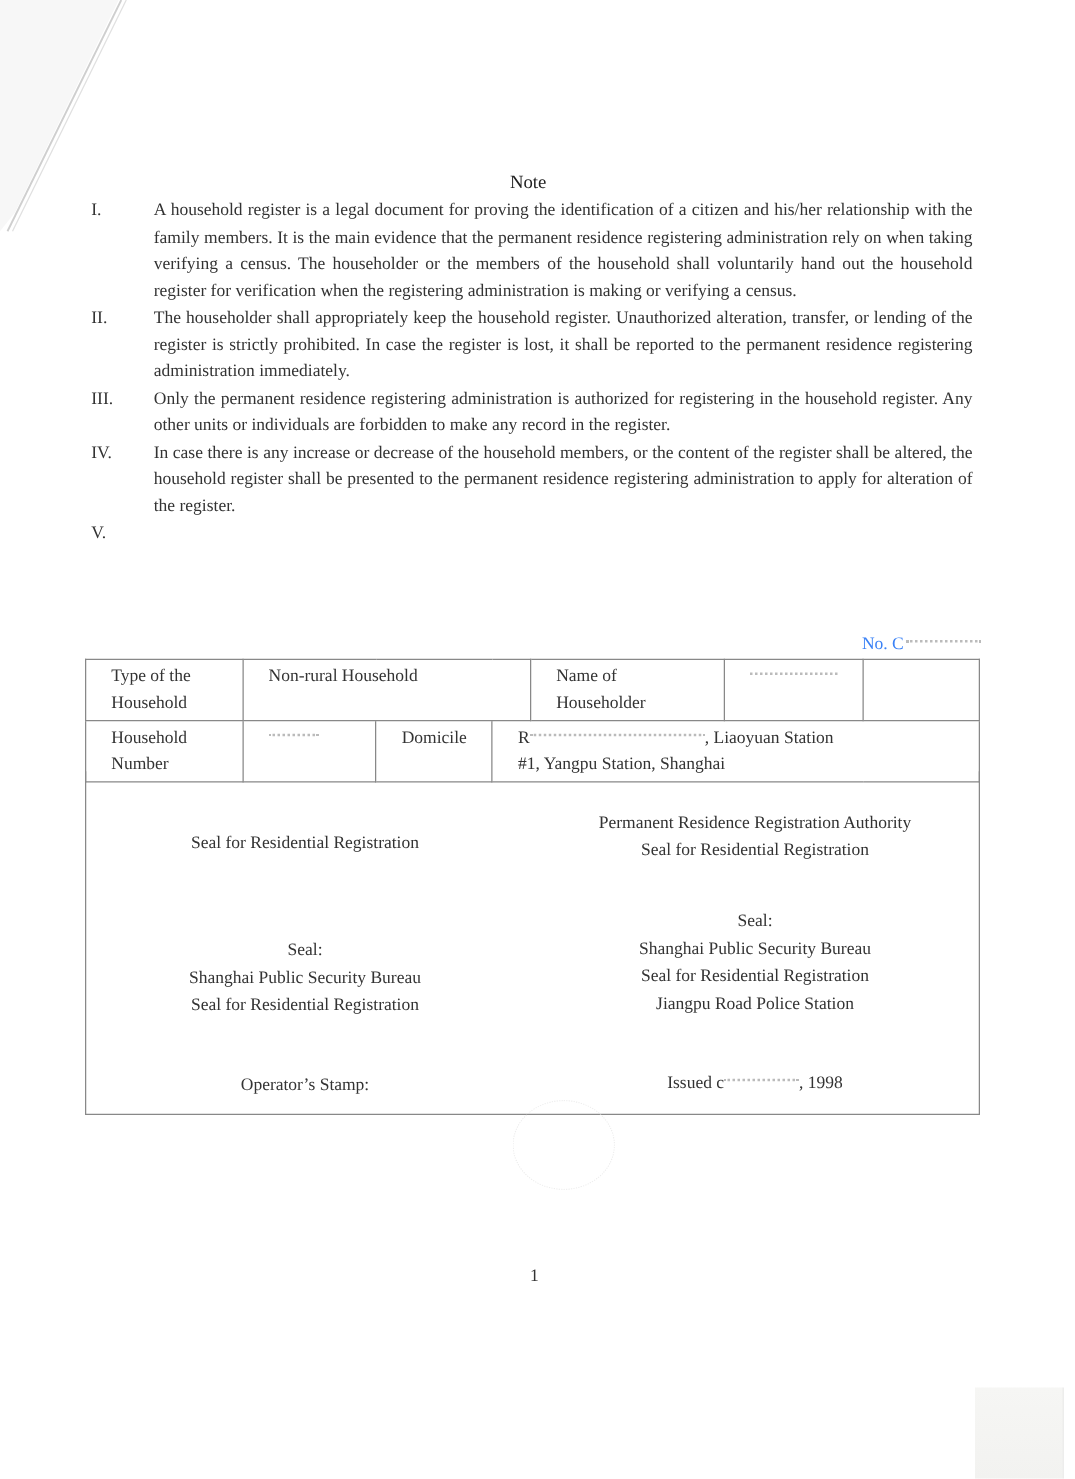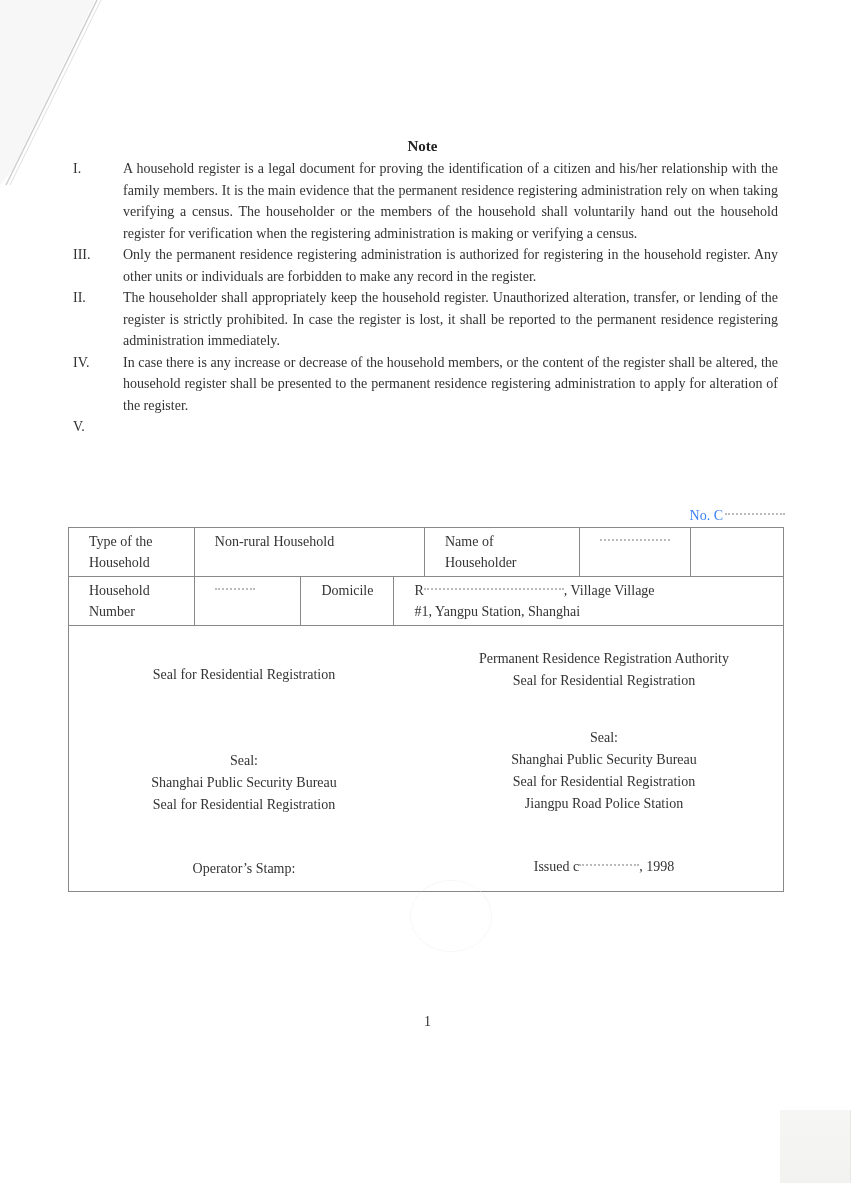--- a/index.html
+++ b/index.html
@@ -14,21 +14,21 @@
     overflow: hidden; pointer-events: none;
   }
   .page-edge svg { position: absolute; left: 0; top: 0; }
   .bottom-shade {
     position: absolute; left: 780px; top: 1110px; width: 70px; height: 73px;
     background: linear-gradient(180deg, #f6f6f4 0%, #f2f2f0 100%);
     border-right: 1px solid #e8e8e6;
   }
   .note-title {
     position: absolute; left: 0; width: 845px; top: 138px;
-    text-align: center; font-weight: bold; font-size: 15px; color: #222;
+    text-align: center; font-weight: normal; font-size: 15px; color: #222;
   }
   .notes { position: absolute; left: 73px; top: 158px; width: 705px; }
   .note-item { position: relative; padding-left: 50px; font-size: 14px; line-height: 21.5px; text-align: justify; color: #333; }
   .note-num { position: absolute; left: 0; top: 0; }
   .no-label { position: absolute; right: 75px; top: 508px; font-size: 14px; color: #3b82f6; }
   .no-redact { display:inline-block; width: 60px; height: 6px; vertical-align: middle; border-top: 2px dotted #bbb; margin-left: 2px; }
 
   table.reg {
     position: absolute; left: 68px; top: 527px; width: 716px;
     border-collapse: collapse; font-size: 14px; color: #333;
@@ -62,26 +62,26 @@
 <div class="bottom-shade"></div>
 
 <div class="note-title">Note</div>
 
 <div class="notes">
   <div class="note-item">
     <span class="note-num">I.</span>
     <span>A household register is a legal document for proving the identification of a citizen and his/her relationship with the family members. It is the main evidence that the permanent residence registering administration rely on when taking verifying a census. The householder or the members of the household shall voluntarily hand out the household register for verification when the registering administration is making or verifying a census.</span>
   </div>
   <div class="note-item">
+    <span class="note-num">II.</span>
+    <span>The householder shall appropriately keep the household register. Unauthorized alteration, transfer, or lending of the register is strictly prohibited. In case the register is lost, it shall be reported to the permanent residence registering administration immediately.</span>
+  </div>
+  <div class="note-item">
     <span class="note-num">III.</span>
     <span>Only the permanent residence registering administration is authorized for registering in the household register. Any other units or individuals are forbidden to make any record in the register.</span>
-  </div>
-  <div class="note-item">
-    <span class="note-num">II.</span>
-    <span>The householder shall appropriately keep the household register. Unauthorized alteration, transfer, or lending of the register is strictly prohibited. In case the register is lost, it shall be reported to the permanent residence registering administration immediately.</span>
   </div>
   <div class="note-item">
     <span class="note-num">IV.</span>
     <span>In case there is any increase or decrease of the household members, or the content of the register shall be altered, the household register shall be presented to the permanent residence registering administration to apply for alteration of the register.</span>
   </div>
   <div class="note-item">
     <span class="note-num">V.</span>
   </div>
 </div>
 
@@ -105,21 +105,21 @@
     <td colspan="3"><span>Non-rural Household</span></td>
     <td colspan="1" style="width:150px"><span>Name of Householder</span></td>
     <td><span class="redacted" style="width:70px"></span></td>
     <td></td>
   </tr>
   <tr style="height:44px">
     <td><span>Household Number</span></td>
     <td><span class="redacted" style="width:40px"></span></td>
     <td colspan="1" style="white-space:nowrap"><span>Domicile</span></td>
     <td colspan="4">
-      <span>R</span><span class="redacted" style="width:140px"></span><span>, Village Village</span><br>
+      <span>R</span><span class="redacted" style="width:140px"></span><span>, Liaoyuan Station</span><br>
       <span>#1, Yangpu Station, Shanghai</span>
     </td>
   </tr>
 </tbody>
   </table>
 
 <div class="seal-box">
   <div class="col col-left" style="top:47px">
     <div>Seal for Residential Registration</div>
   </div>

